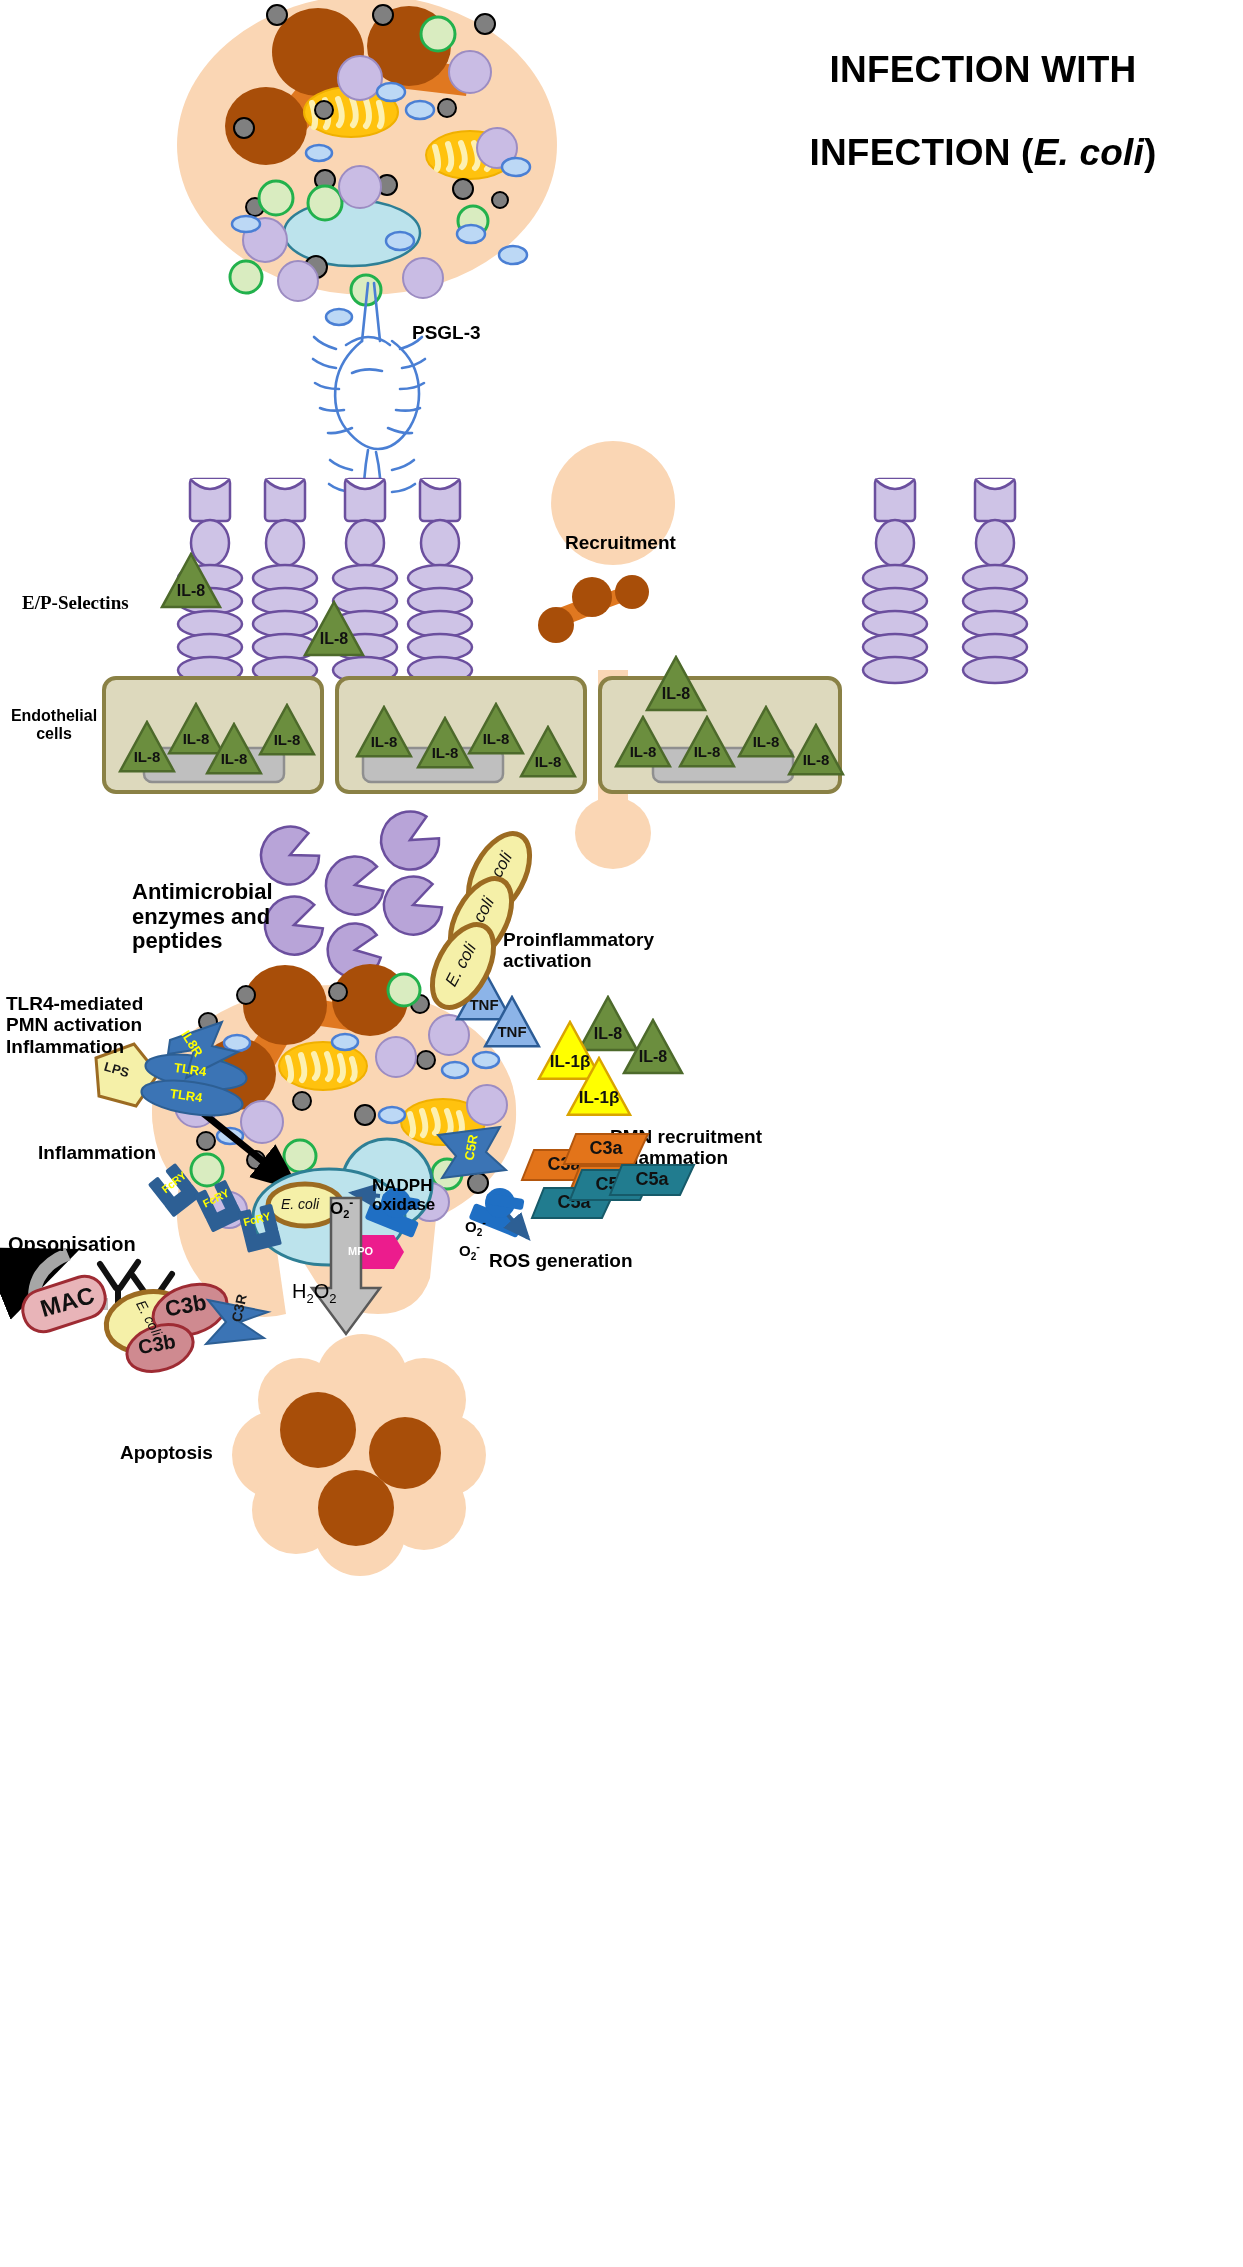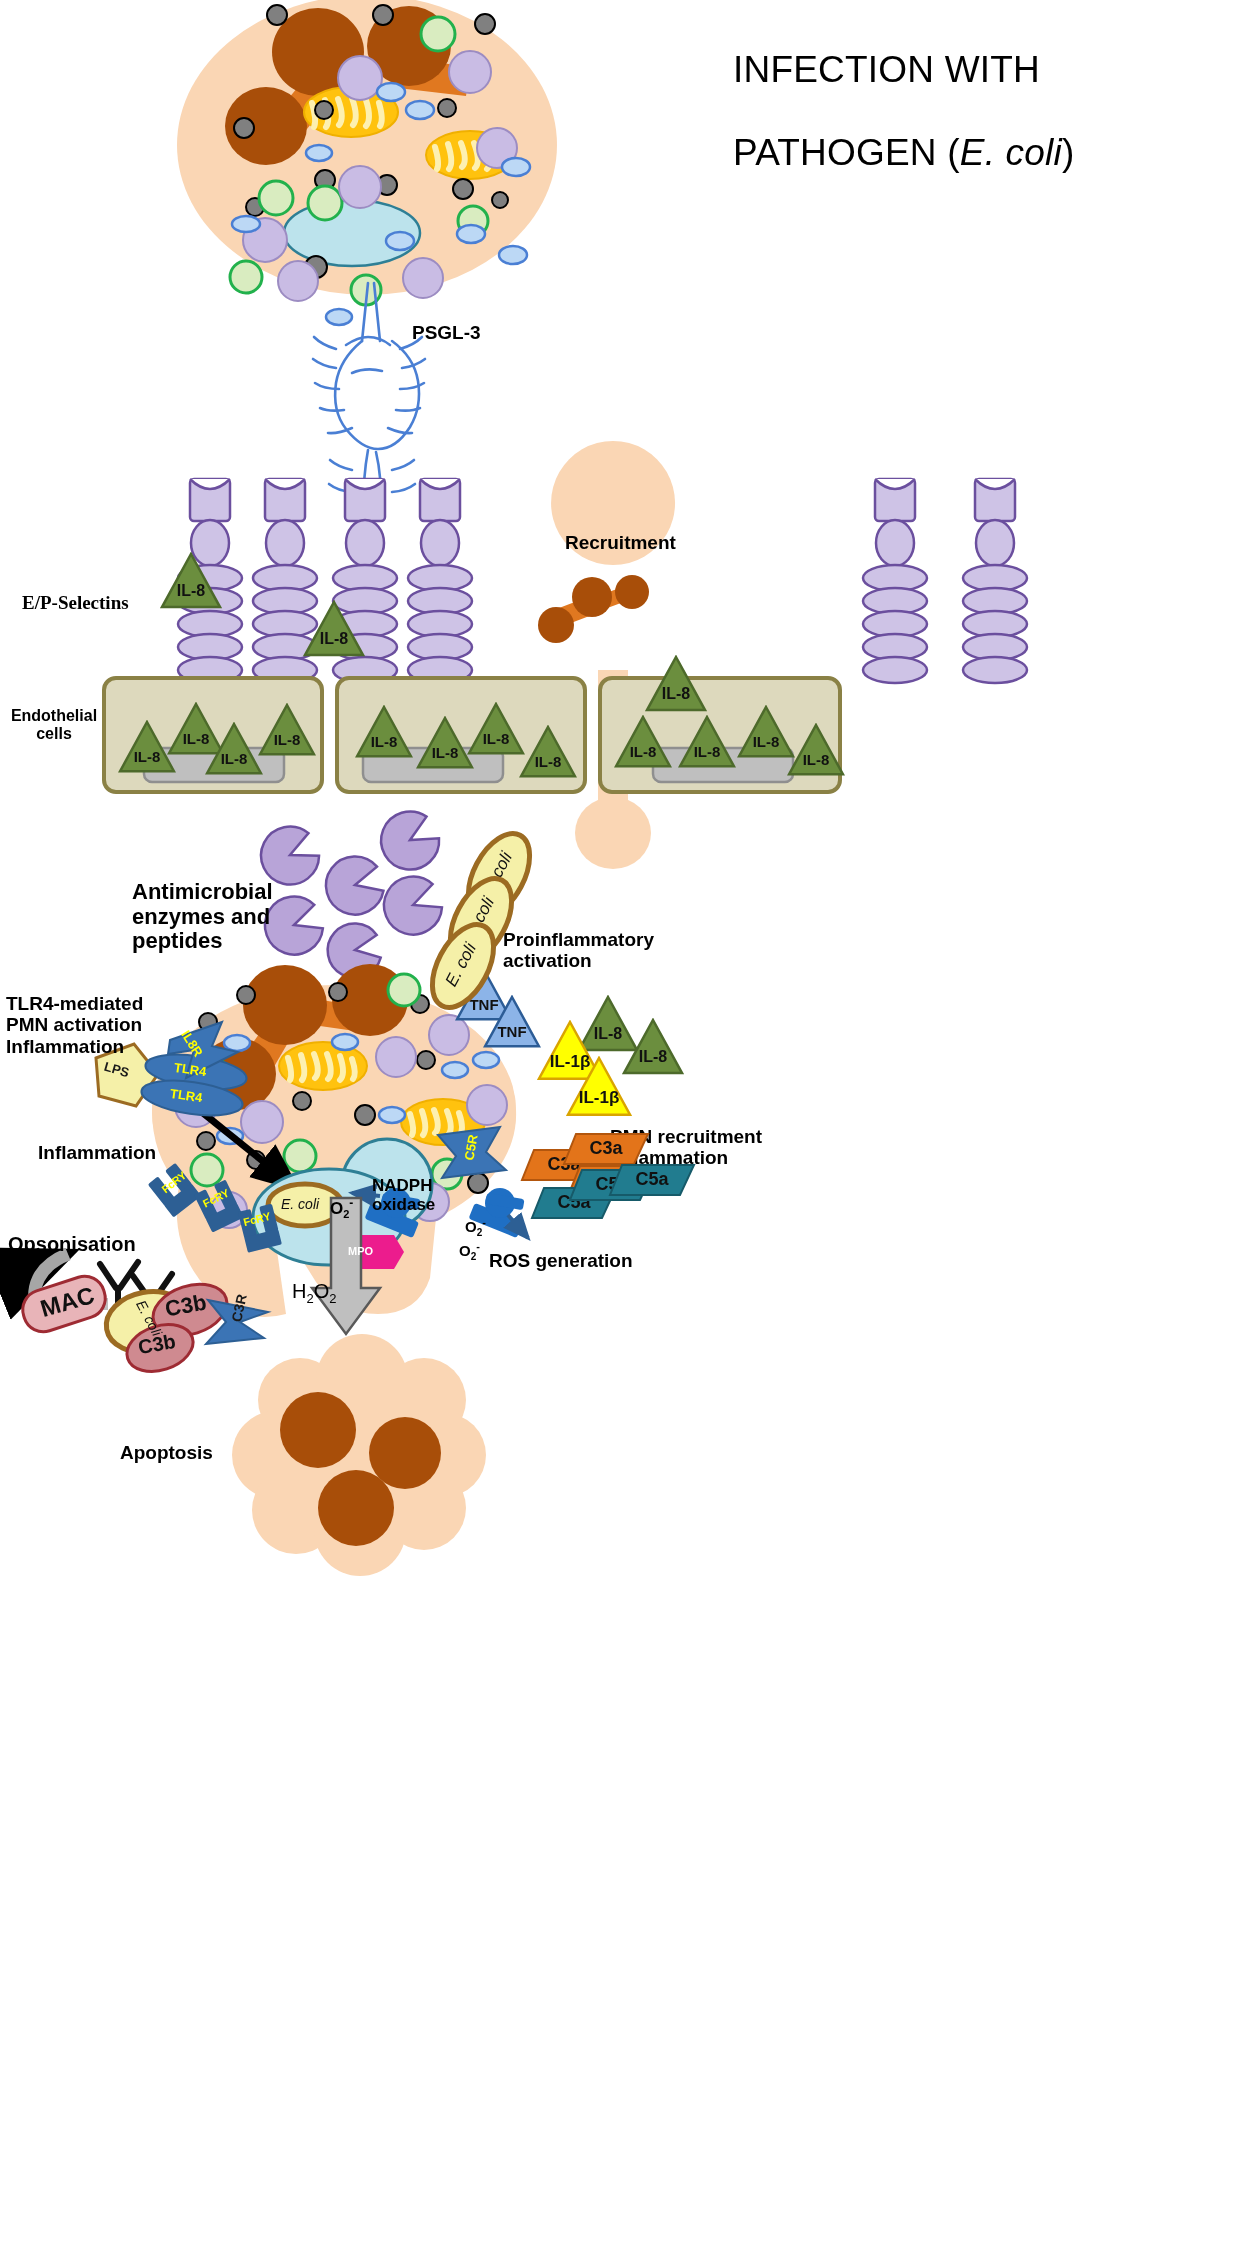--- a/index.html
+++ b/index.html
@@ -1,21 +1,21 @@
 <!DOCTYPE html>
 <html><head>
 <meta charset="utf-8">
 <style>
   html,body{margin:0;padding:0;background:#fff;}
   body{width:1243px;height:2267px;position:relative;overflow:hidden;
        font-family:"Liberation Sans",sans-serif;}
   #stage{position:absolute;left:0;top:0;width:1243px;height:2267px;}
   svg#scene{position:absolute;left:0;top:0;width:1243px;height:2267px;display:block;}
   .lbl{position:absolute;font-weight:bold;color:#000;line-height:1.12;white-space:pre-line;}
-  .title{font-size:37px;font-weight:normal;letter-spacing:.2px;}
+  .title{font-size:37px;font-weight:bold;letter-spacing:.2px;text-align:center;}
   .ital{font-style:italic;}
 </style>
 </head>
 <body>
 
 <div id="stage">
 
 <svg id="scene" viewBox="0 0 1243 2267">
   <defs>
     <marker id="arrowBlk" markerWidth="10" markerHeight="10" refX="6" refY="3" orient="auto">
@@ -355,21 +355,21 @@
       <rect x="268" y="1385" width="190" height="145"></rect>
     </g>
     <circle cx="318" cy="1430" r="38" fill="#a84e09"></circle>
     <circle cx="405" cy="1453" r="36" fill="#a84e09"></circle>
     <circle cx="356" cy="1508" r="38" fill="#a84e09"></circle>
   </g>
 </svg>
 
 <div class="lbl title" style="left:733px;top:8px;width:500px;">
   <span>INFECTION WITH</span><br>
-  <span>PATHOGEN (</span><span class="ital">E. coli</span><span>)</span>
+  <span>INFECTION (</span><span class="ital">E. coli</span><span>)</span>
 </div>
 
 <div class="lbl" style="left:412px;top:322px;font-size:19px;">PSGL-3</div>
 <div class="lbl" style="left:22px;top:592px;font-size:19px;font-family:Liberation Serif, serif;">E/P-Selectins</div>
 <div class="lbl" style="left:2px;top:707px;font-size:16px;width:104px;text-align:center;">Endothelial
 cells</div>
 <div class="lbl" style="left:565px;top:532px;font-size:19px;">Recruitment</div>
 <div class="lbl" style="left:132px;top:880px;font-size:22px;">Antimicrobial
 enzymes and
 peptides</div>

